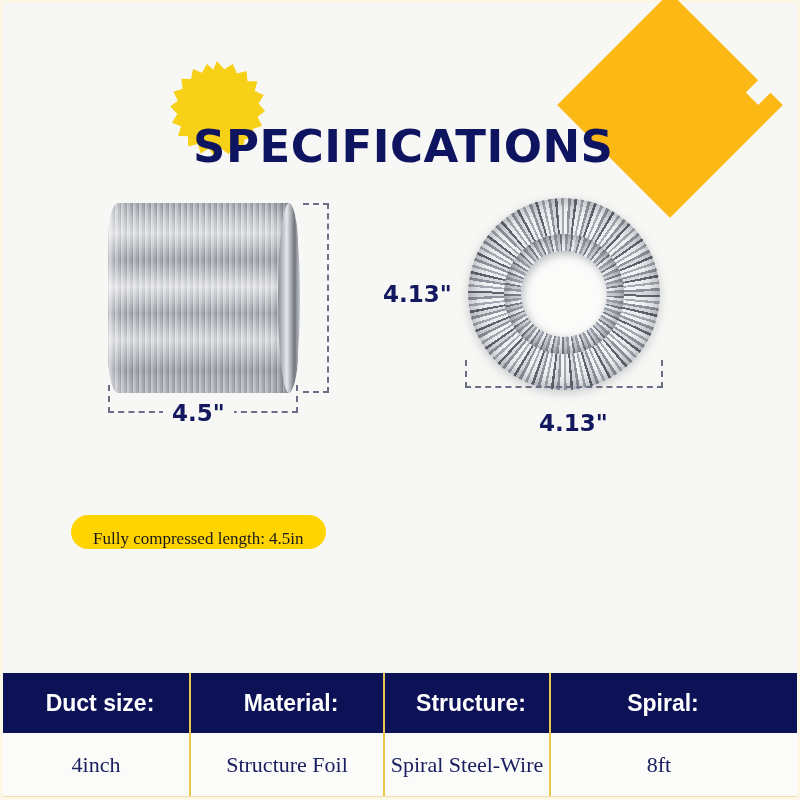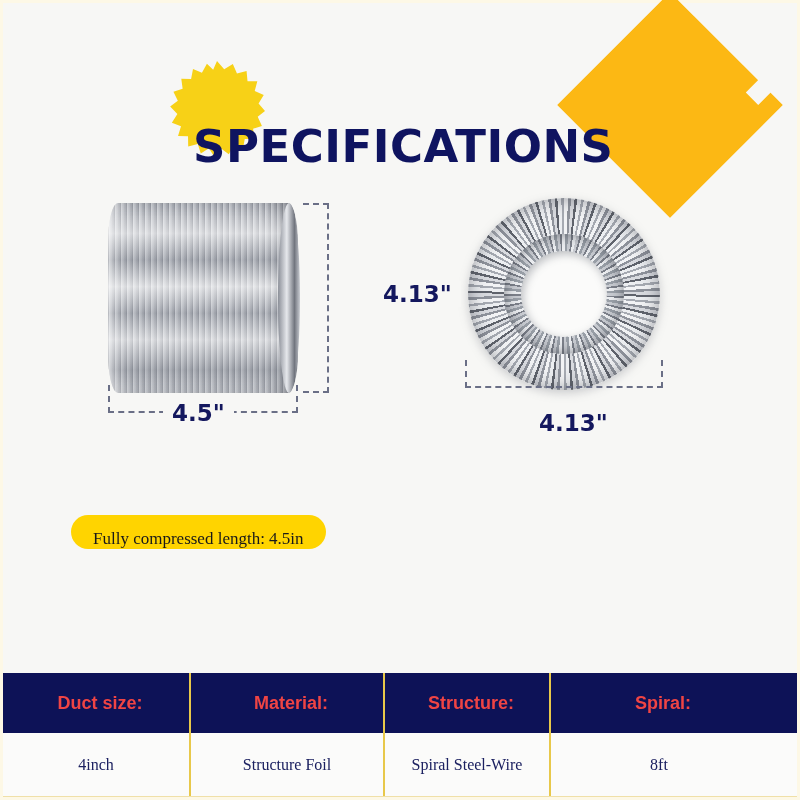--- a/index.html
+++ b/index.html
@@ -182,30 +182,30 @@
   .tbody { background: #fbfbfa; height: 64px; border-bottom: 1px solid #f0e0a8; }
   .cell {
     display: flex;
     align-items: center;
     justify-content: center;
     text-align: center;
     border-right: 2px solid #e8c84a;
   }
   .cell:last-child { border-right: none; }
   .thead .cell {
-    color: #ef4444;
+    color: #ffffff;
     font-family: "Liberation Sans", sans-serif;
-    font-size: 18px;
+    font-size: 23px;
     font-weight: bold;
     padding-left: 8px;
   }
   .tbody .cell {
     color: #1b2060;
     font-family: "Liberation Serif", serif;
-    font-size: 16px;
+    font-size: 22px;
   }
   .c1 { width: 188px; }
   .c2 { width: 194px; }
   .c3 { width: 166px; }
   .c4 { width: 216px; }
 </style>
 </head>
 <body>
 
 <div id="page">

